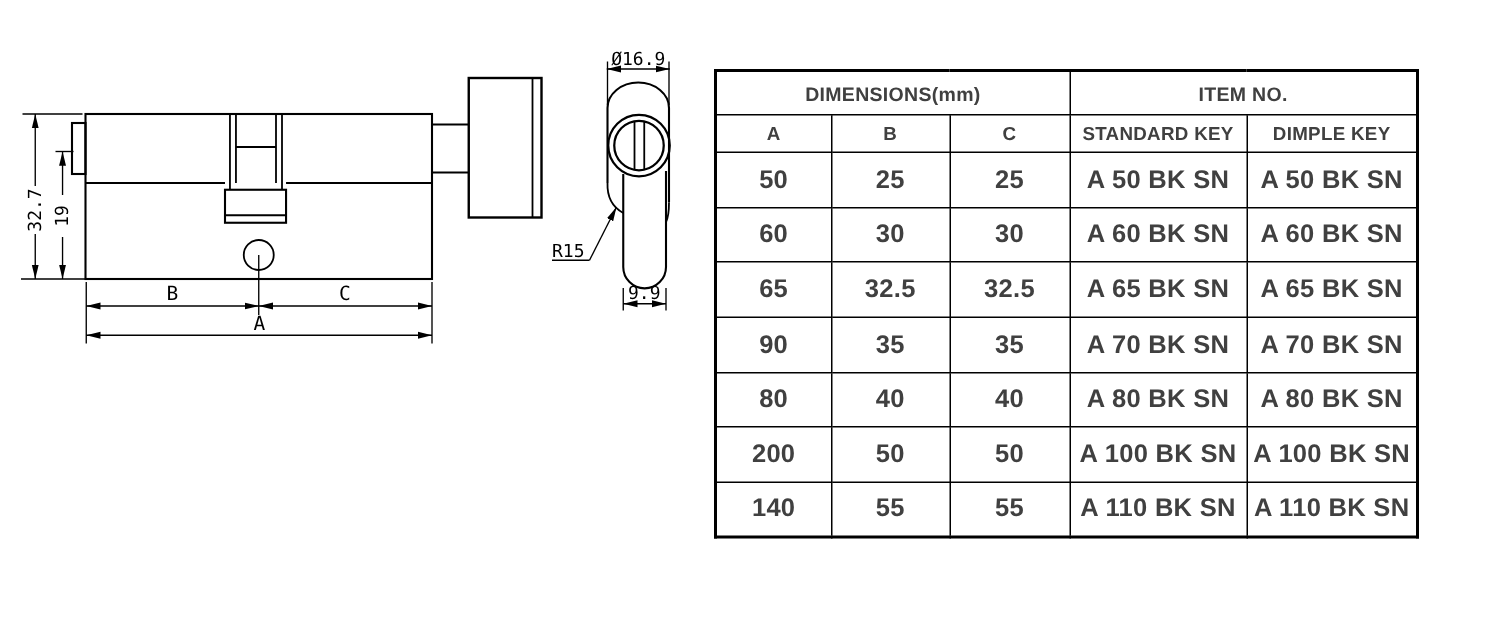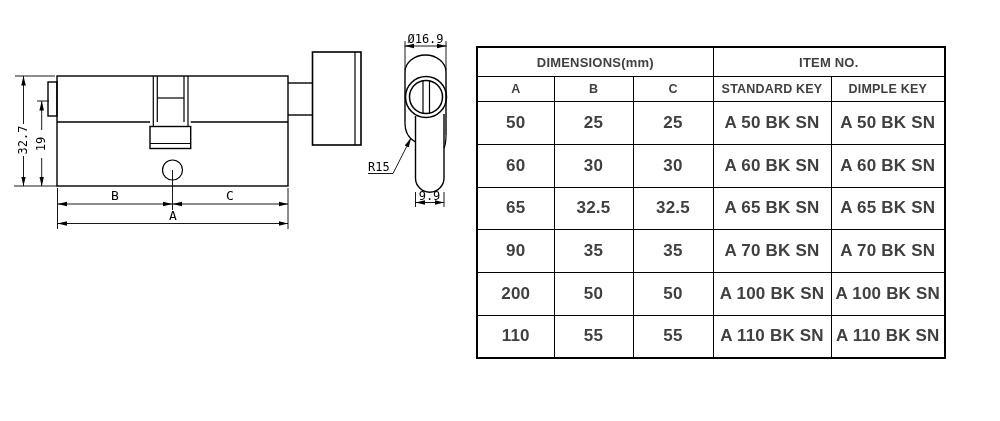--- a/index.html
+++ b/index.html
@@ -201,28 +201,35 @@
           <td>A 65 BK SN</td>
         </tr>
         <tr>
           <td>90</td>
           <td>35</td>
           <td>35</td>
           <td>A 70 BK SN</td>
           <td>A 70 BK SN</td>
         </tr>
         <tr>
+          <td>80</td>
+          <td>40</td>
+          <td>40</td>
+          <td>A 80 BK SN</td>
+          <td>A 80 BK SN</td>
+        </tr>
+        <tr>
           <td>200</td>
           <td>50</td>
           <td>50</td>
           <td>A 100 BK SN</td>
           <td>A 100 BK SN</td>
         </tr>
         <tr>
-          <td>110</td>
+          <td>140</td>
           <td>55</td>
           <td>55</td>
           <td>A 110 BK SN</td>
           <td>A 110 BK SN</td>
         </tr>
       </tbody>
   </table>
 
 </div>
 

